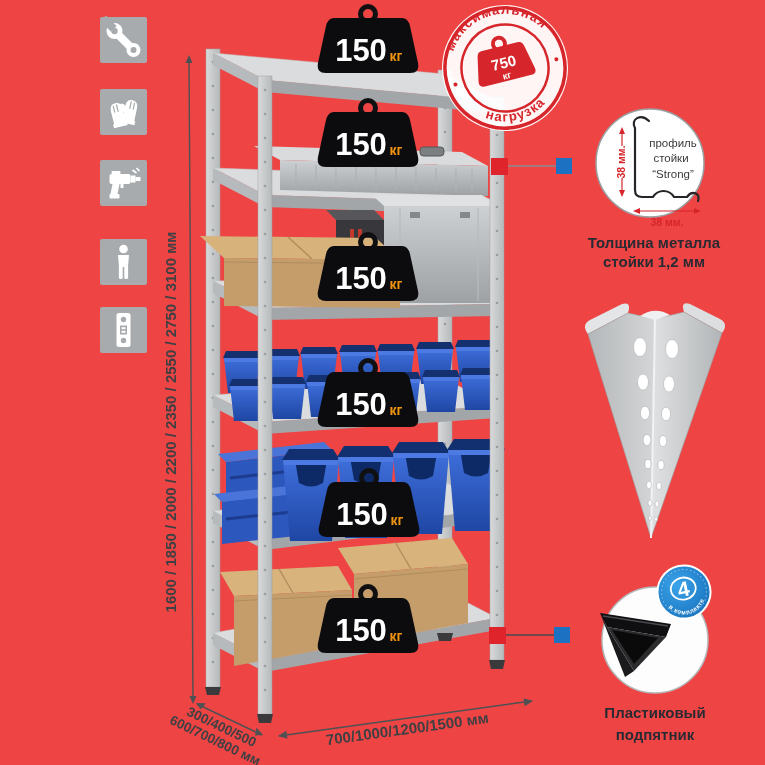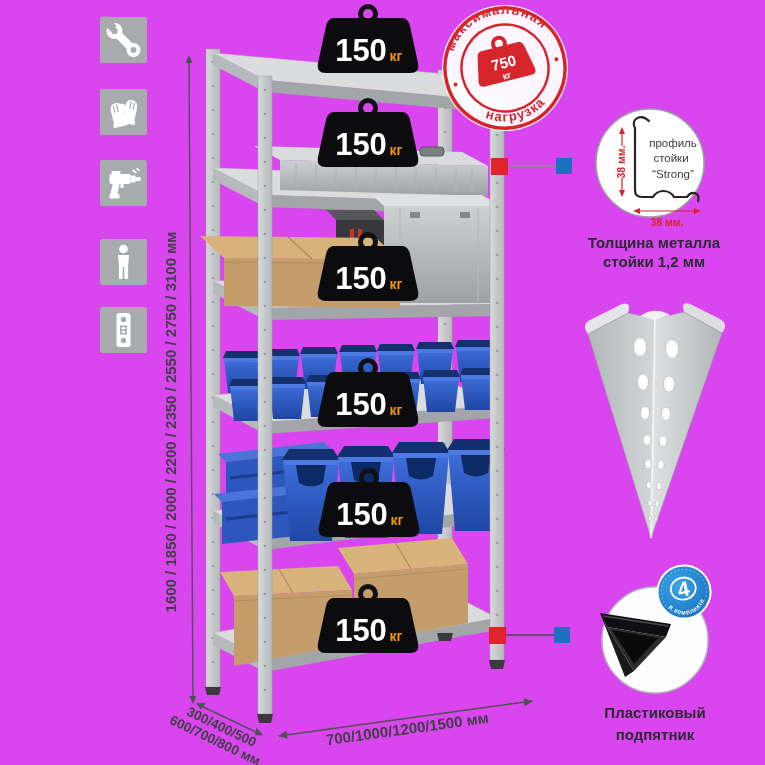--- a/index.html
+++ b/index.html
@@ -1,16 +1,16 @@
 <!DOCTYPE html>
 <html><head>
 <meta charset="utf-8">
 <style>
   html,body{margin:0;padding:0;background:#fff;}
-  .canvas{position:relative;width:765px;height:765px;background:#d946ef;overflow:hidden;}
+  .canvas{position:relative;width:765px;height:765px;background:#ef4444;overflow:hidden;}
   svg text{font-family:"Liberation Sans","DejaVu Sans",sans-serif;}
   .dim-label{font-size:15px;font-weight:bold;fill:#3e4043;}
   .dim-label-sm{font-size:13.5px;font-weight:bold;fill:#3e4043;}
   .badge-num{font-size:31px;font-weight:bold;fill:#ffffff;text-anchor:middle;}
   .badge-unit{font-size:14px;font-weight:bold;fill:#ef9410;text-anchor:middle;}
   .stamp-arc{font-size:13.2px;font-weight:bold;fill:#d6252b;letter-spacing:1.3px;text-anchor:middle;}
   .stamp-num{font-size:15px;font-weight:bold;fill:#ffffff;text-anchor:middle;}
   .stamp-unit{font-size:9.5px;font-weight:bold;fill:#ffffff;text-anchor:middle;}
   .detail-caption{font-size:15px;font-weight:bold;fill:#2a2a32;text-anchor:middle;}
   .profile-label{font-size:11.5px;fill:#3c3c40;text-anchor:middle;}

